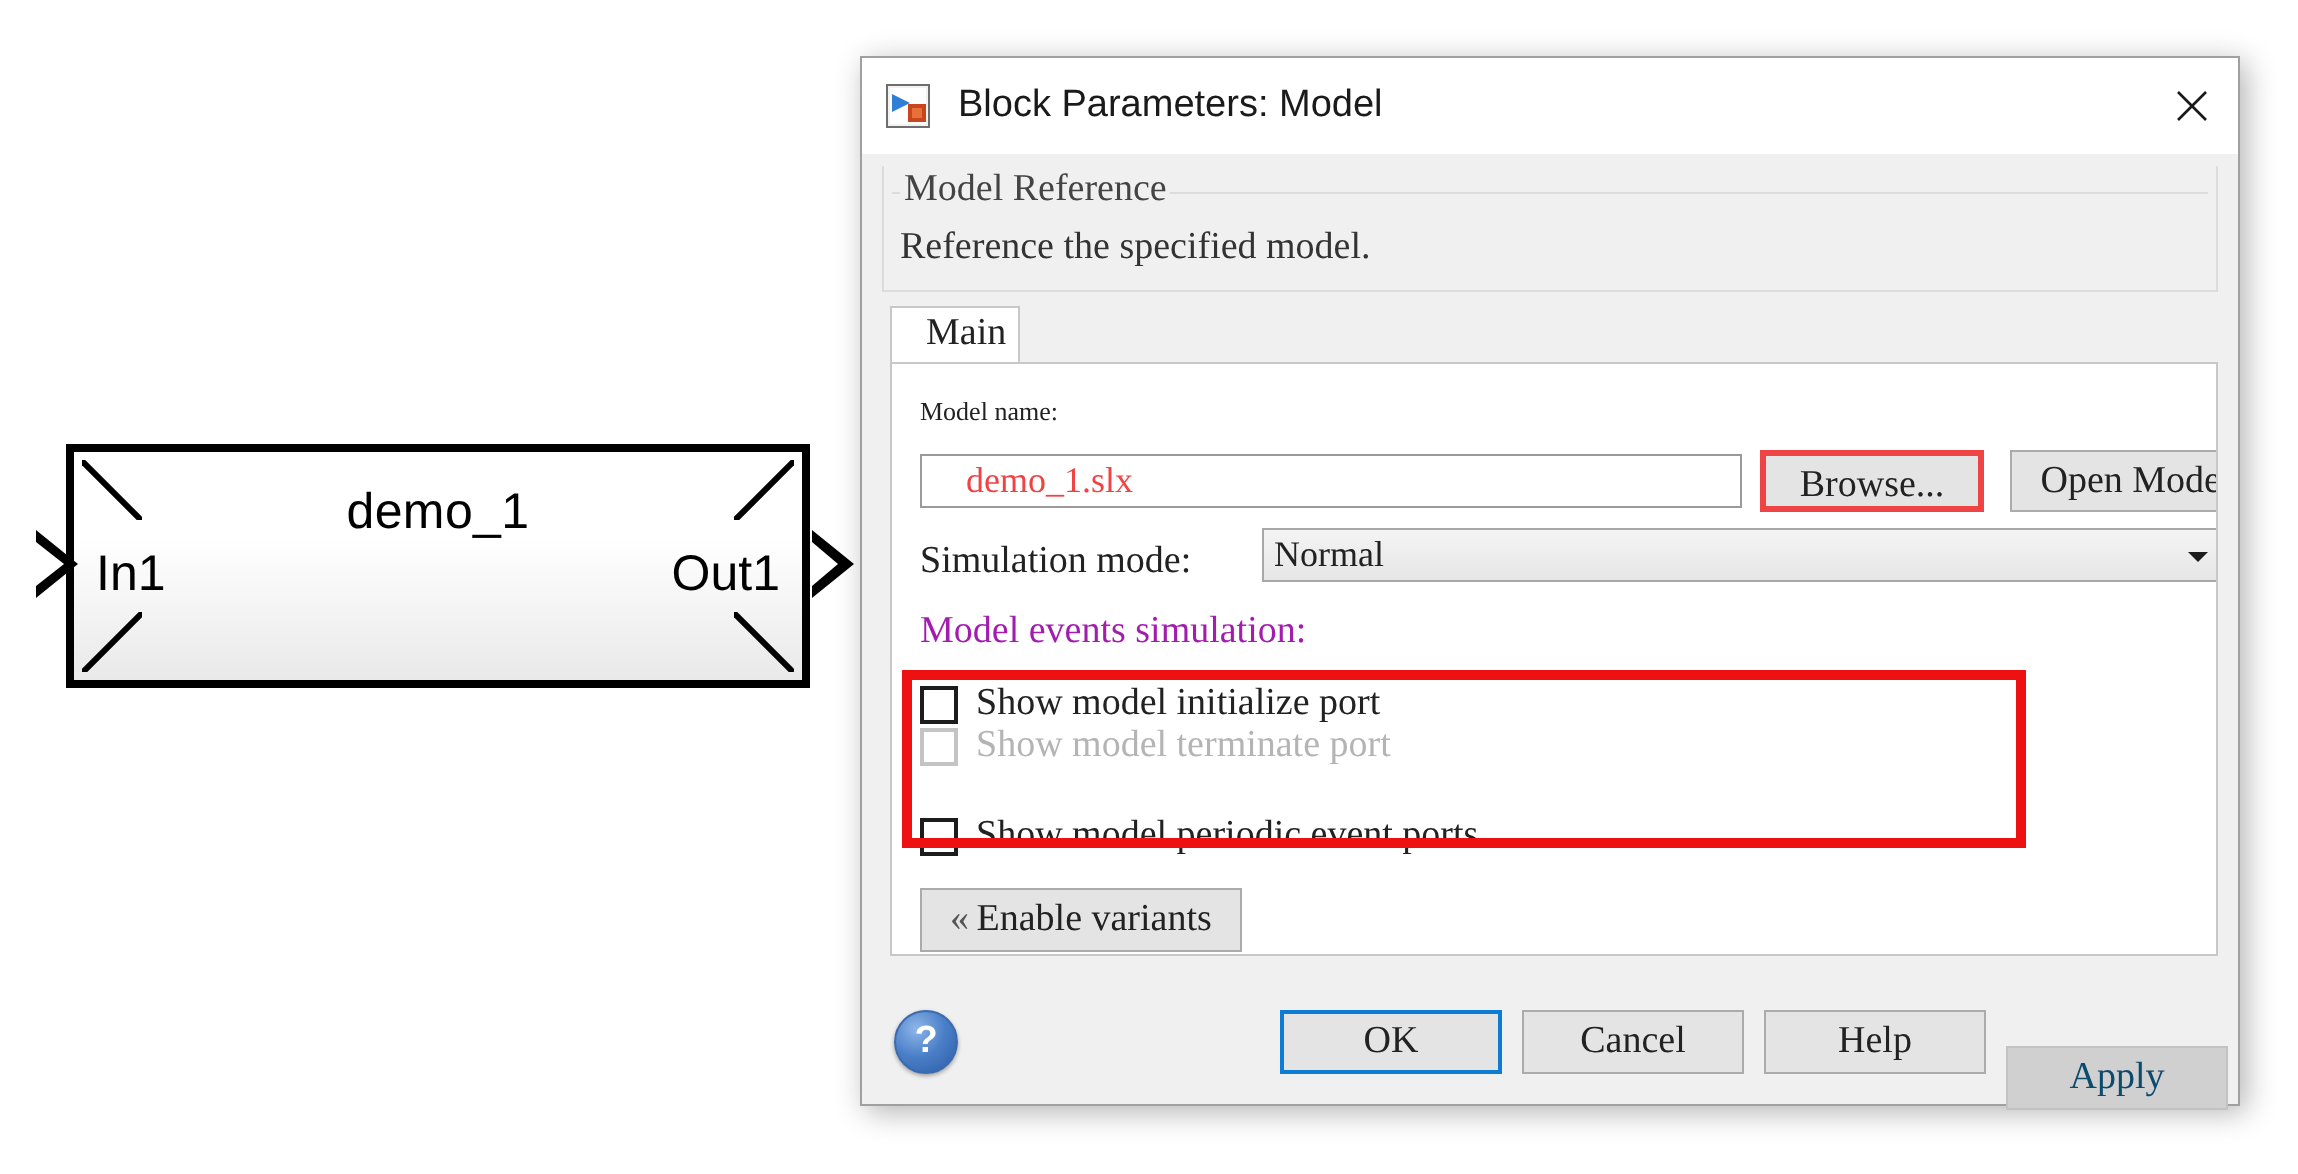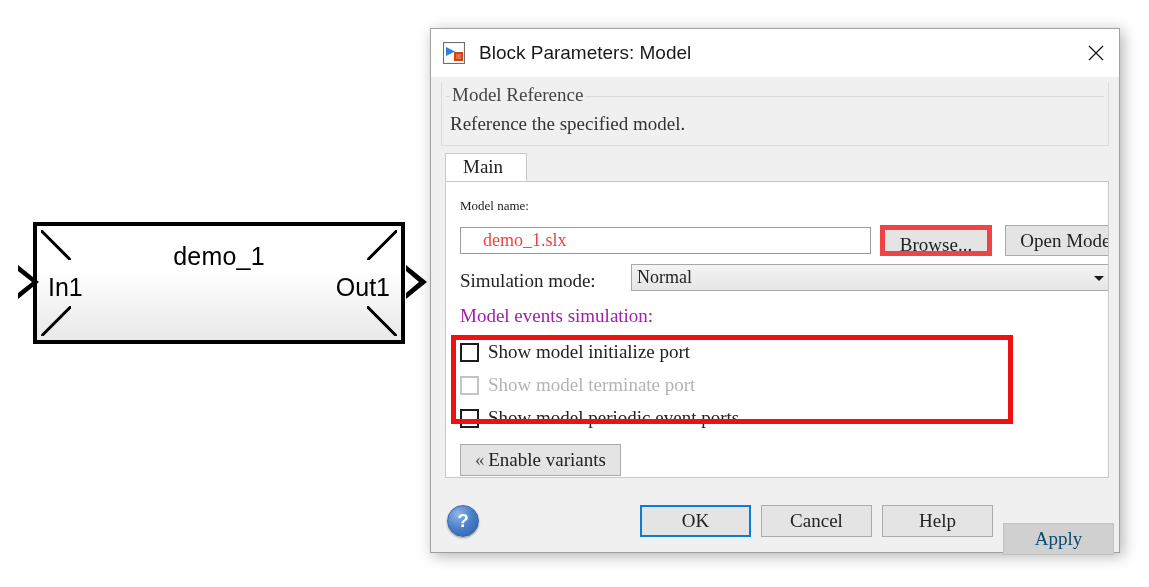--- a/index.html
+++ b/index.html
@@ -219,21 +219,21 @@
     align-items: flex-end;
     padding-left: 14px;
     height: 27px;
     background: #f0f0f0;
     position: relative;
     z-index: 3;
   }
   .tab {
     font-size: 19px;
     color: #333;
-    padding: 3px 23px 4px 17px;
+    padding: 3px 6px 4px 17px;
     border: 1px solid #c8c8c8;
     border-bottom: none;
     background: #ebebeb;
     cursor: pointer;
     line-height: 20px;
     margin-right: -1px;
     font-family: Liberation Serif, serif;
   }
   .tab.active {
     background: #ffffff;
@@ -289,21 +289,21 @@
     color: #ef4444;
     padding: 0 22px;
     line-height: 25px;
     outline: none;
   }
   #browse-btn {
     position: absolute;
     left: 434px; top: 43px;
     width: 112px; height: 31px;
     box-sizing: border-box;
-    border: 5px solid #ef4444;
+    border: 3px solid #ef4444;
     background: #e4e4e4;
     font-family: "Liberation Serif", serif;
     font-size: 19px;
     color: #222;
     cursor: pointer;
     text-align: center;
     line-height: 29px;
   }
   #openmodel-btn {
     position: absolute;
@@ -372,21 +372,21 @@
     margin-left: 9px;
     font-size: 19px;
     color: #222;
   }
   .checkrow.disabled .ctext {
     color: #b4b4b4;
   }
   .checkrow.disabled { cursor: default; }
 
   #chk-init { top: 159px; }
-  #chk-term { top: 192px; }
+  #chk-term { top: 180px; }
   #chk-per  { top: 225px; }
 
   #variants-btn {
     position: absolute;
     left: 14px; top: 262px;
     height: 32px;
     padding: 0 14px;
     box-sizing: border-box;
     border: 1px solid #ababab;
     background: #e4e4e4;

